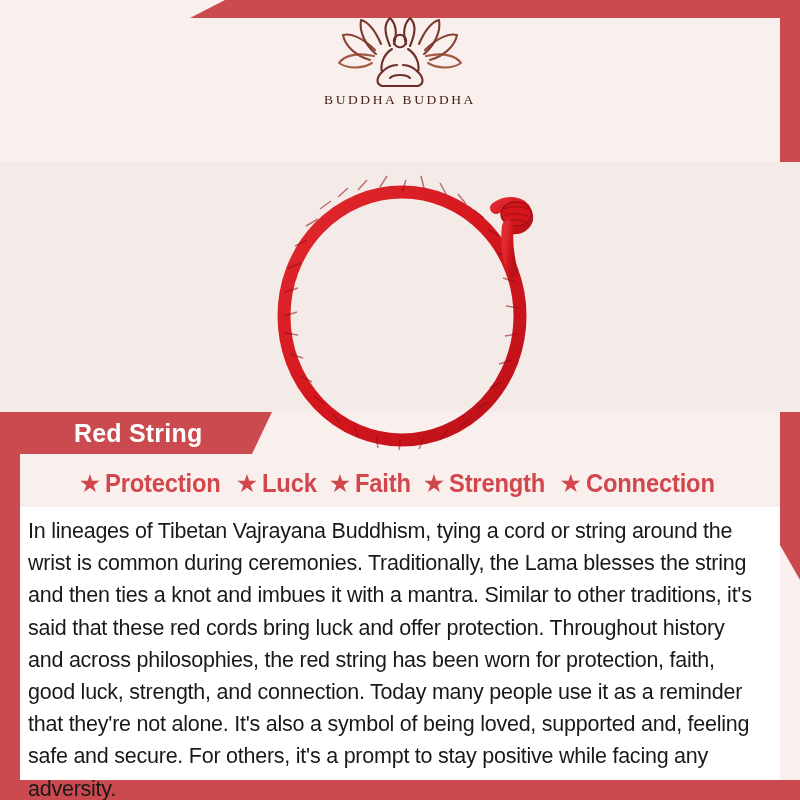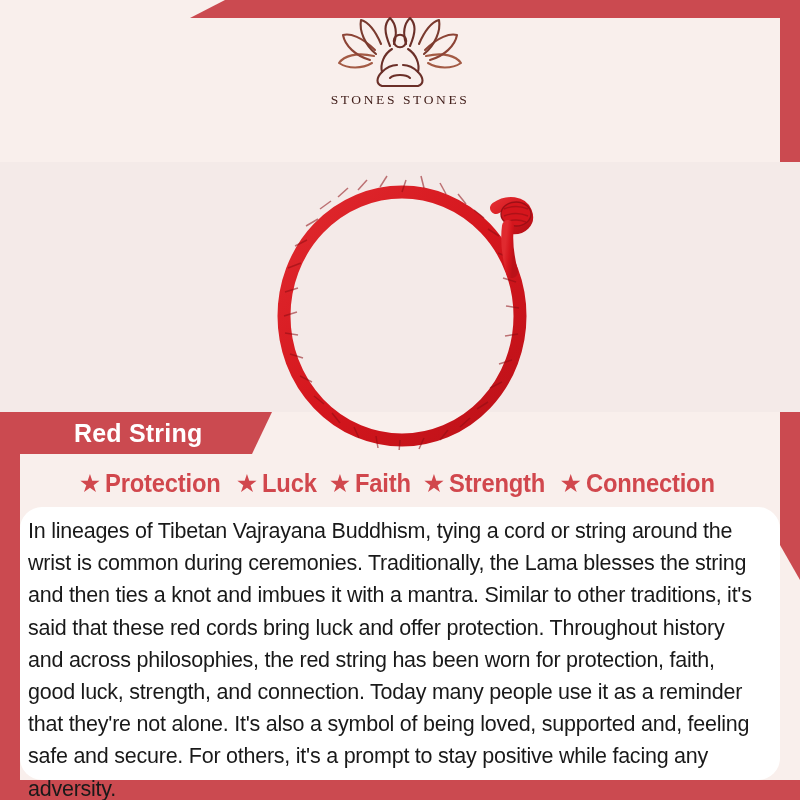--- a/index.html
+++ b/index.html
@@ -171,21 +171,20 @@
   
   .copy-panel {
     position: absolute;
     top: 507px;
     left: 20px;
     width: 760px;
     height: 273px;
     background: #ffffff;
     box-sizing: border-box;
     padding: 8px 22px 0 8px;
-    border-radius: 22px;
   }
   .copy-text {
     font-size: 22.4px;
     line-height: 32.2px;
     color: #191919;
     font-weight: 500;
     letter-spacing: -0.25px;
     transform: scaleX(0.96);
     transform-origin: left top;
     width: 104%;
@@ -221,21 +220,21 @@
 
         <circle cx="66" cy="25" r="6.2" stroke="#6b2f28"></circle>
 
         <path d="M58 33 C50 38 46 48 48 56 C52 52 58 49 63 49" stroke="#6b2f28"></path>
         <path d="M74 33 C82 38 86 48 84 56 C80 52 74 49 69 49" stroke="#6b2f28"></path>
 
         <path d="M48 56 C42 62 42 68 48 70 L84 70 C90 68 90 62 84 56" stroke="#6b2f28"></path>
         <path d="M56 62 C60 58 72 58 76 62" stroke="#6b2f28"></path>
       </g>
     </svg>
-    <span class="logo-word">STONES STONES</span>
+    <span class="logo-word">BUDDHA BUDDHA</span>
   </div>
 
 
   <svg class="product-img" viewBox="0 0 320 282">
     <defs>
       <linearGradient id="cordGrad" x1="0" y1="0" x2="1" y2="1">
         <stop offset="0%" stop-color="#e02a2f"></stop>
         <stop offset="50%" stop-color="#d5161d"></stop>
         <stop offset="100%" stop-color="#bb1118"></stop>
       </linearGradient>

